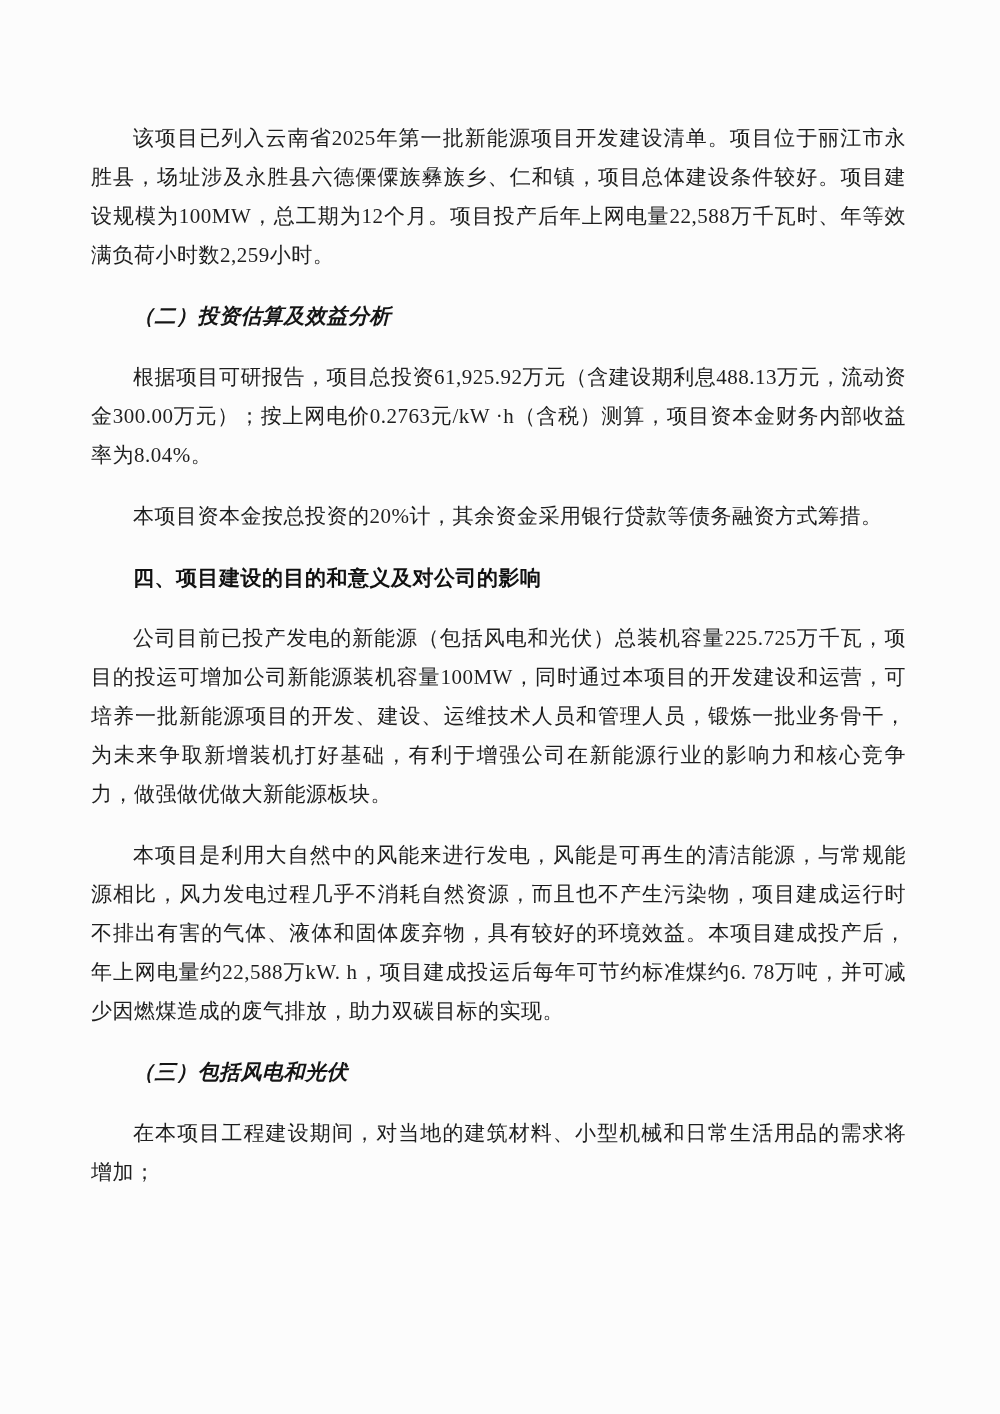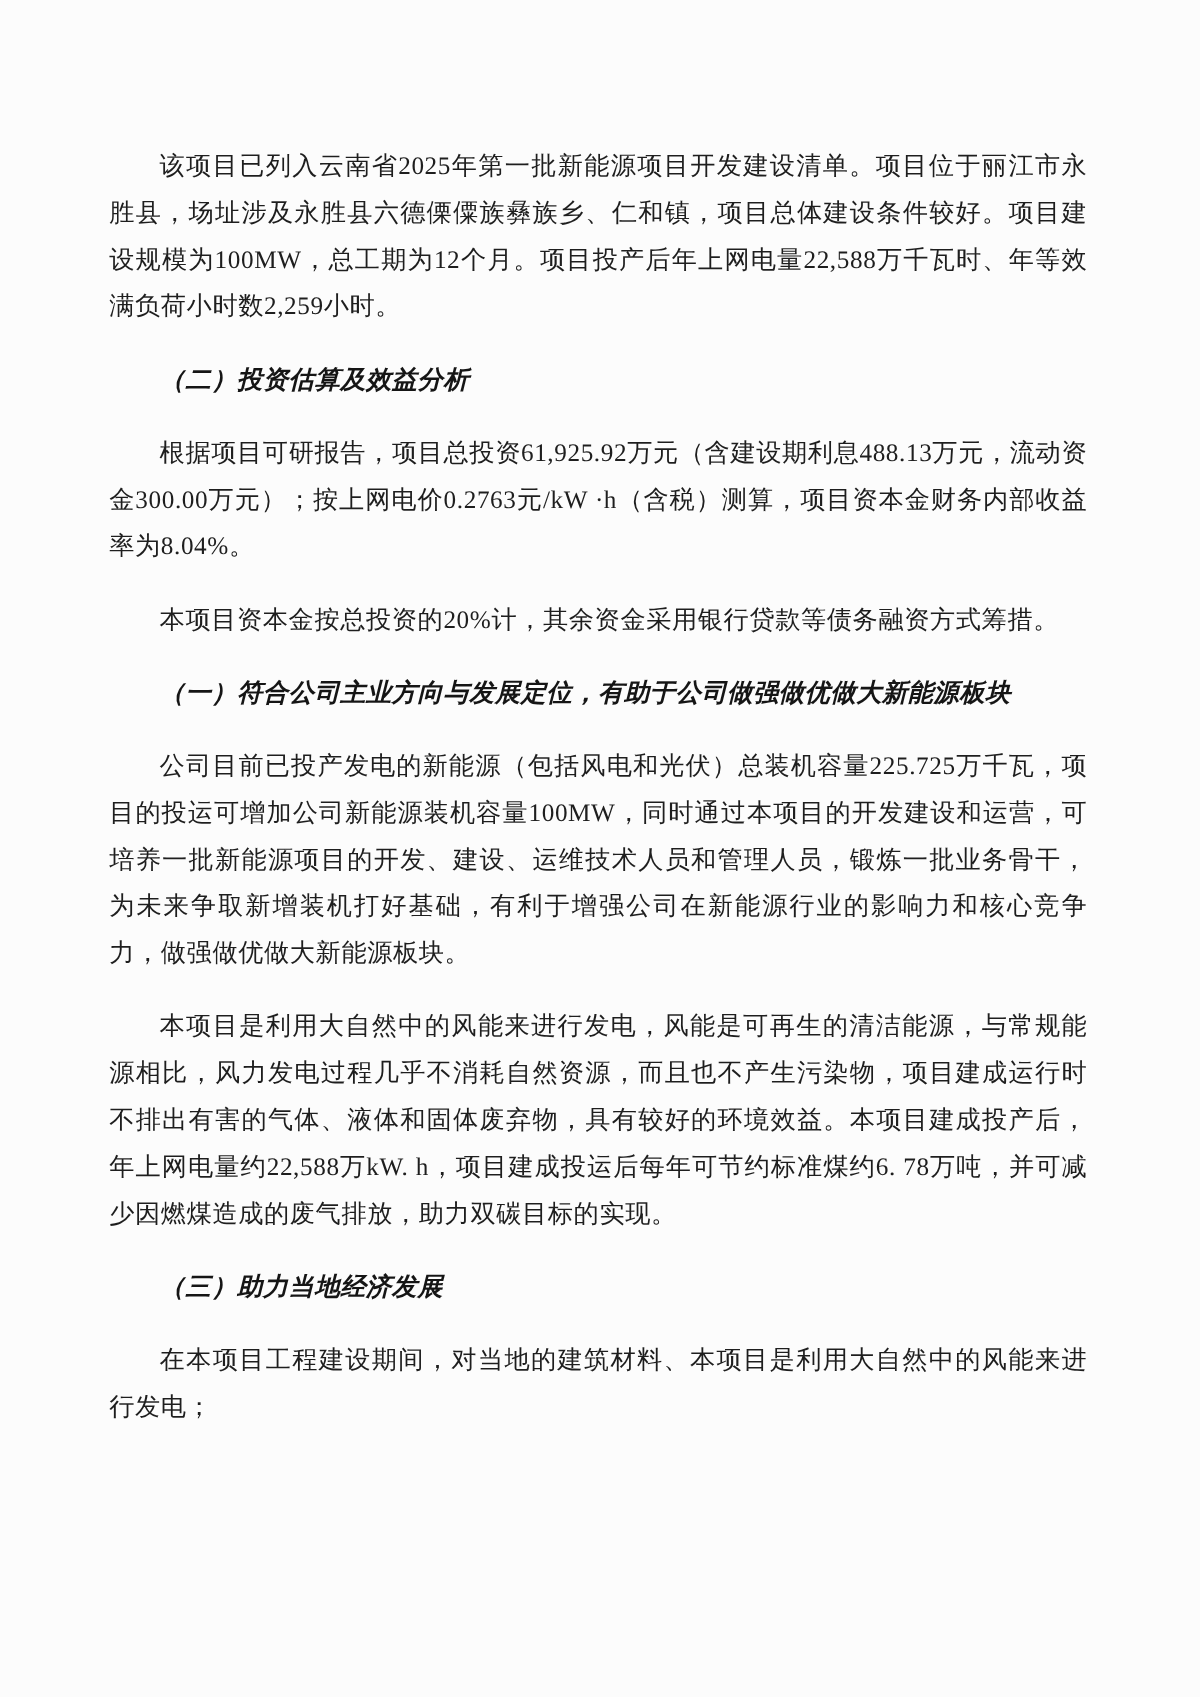--- a/index.html
+++ b/index.html
@@ -63,26 +63,26 @@
 
     <p class="body-para">该项目已列入云南省2025年第一批新能源项目开发建设清单。项目位于丽江市永胜县，场址涉及永胜县六德傈僳族彝族乡、仁和镇，项目总体建设条件较好。项目建设规模为100MW，总工期为12个月。项目投产后年上网电量22,588万千瓦时、年等效满负荷小时数2,259小时。</p>
 
     <p class="heading-kai">（二）投资估算及效益分析</p>
 
     <p class="body-para">根据项目可研报告，项目总投资61,925.92万元（含建设期利息488.13万元，流动资金300.00万元）；按上网电价0.2763元/kW ·h（含税）测算，项目资本金财务内部收益率为8.04%。</p>
 
 
     <p class="body-para">本项目资本金按总投资的20%计，其余资金采用银行贷款等债务融资方式筹措。</p>
 
+    <p class="heading-hei">四、项目建设的目的和意义及对公司的影响</p>
 
-    <p class="heading-kai">（一）符合公司主业方向与发展定位，有助于公司做强做优做大新能源板块</p>
 
     <p class="body-para">公司目前已投产发电的新能源（包括风电和光伏）总装机容量225.725万千瓦，项目的投运可增加公司新能源装机容量100MW，同时通过本项目的开发建设和运营，可培养一批新能源项目的开发、建设、运维技术人员和管理人员，锻炼一批业务骨干，为未来争取新增装机打好基础，有利于增强公司在新能源行业的影响力和核心竞争力，做强做优做大新能源板块。</p>
 
 
     <p class="body-para">本项目是利用大自然中的风能来进行发电，风能是可再生的清洁能源，与常规能源相比，风力发电过程几乎不消耗自然资源，而且也不产生污染物，项目建成运行时不排出有害的气体、液体和固体废弃物，具有较好的环境效益。本项目建成投产后，年上网电量约22,588万kW. h，项目建成投运后每年可节约标准煤约6. 78万吨，并可减少因燃煤造成的废气排放，助力双碳目标的实现。</p>
 
-    <p class="heading-kai">（三）助力当地经济发展</p>
+    <p class="heading-kai">（三）包括风电和光伏</p>
 
-    <p class="body-para">在本项目工程建设期间，对当地的建筑材料、本项目是利用大自然中的风能来进行发电；</p>
+    <p class="body-para">在本项目工程建设期间，对当地的建筑材料、小型机械和日常生活用品的需求将增加；</p>
 
   </div>
 </div>
 
 </body></html>

